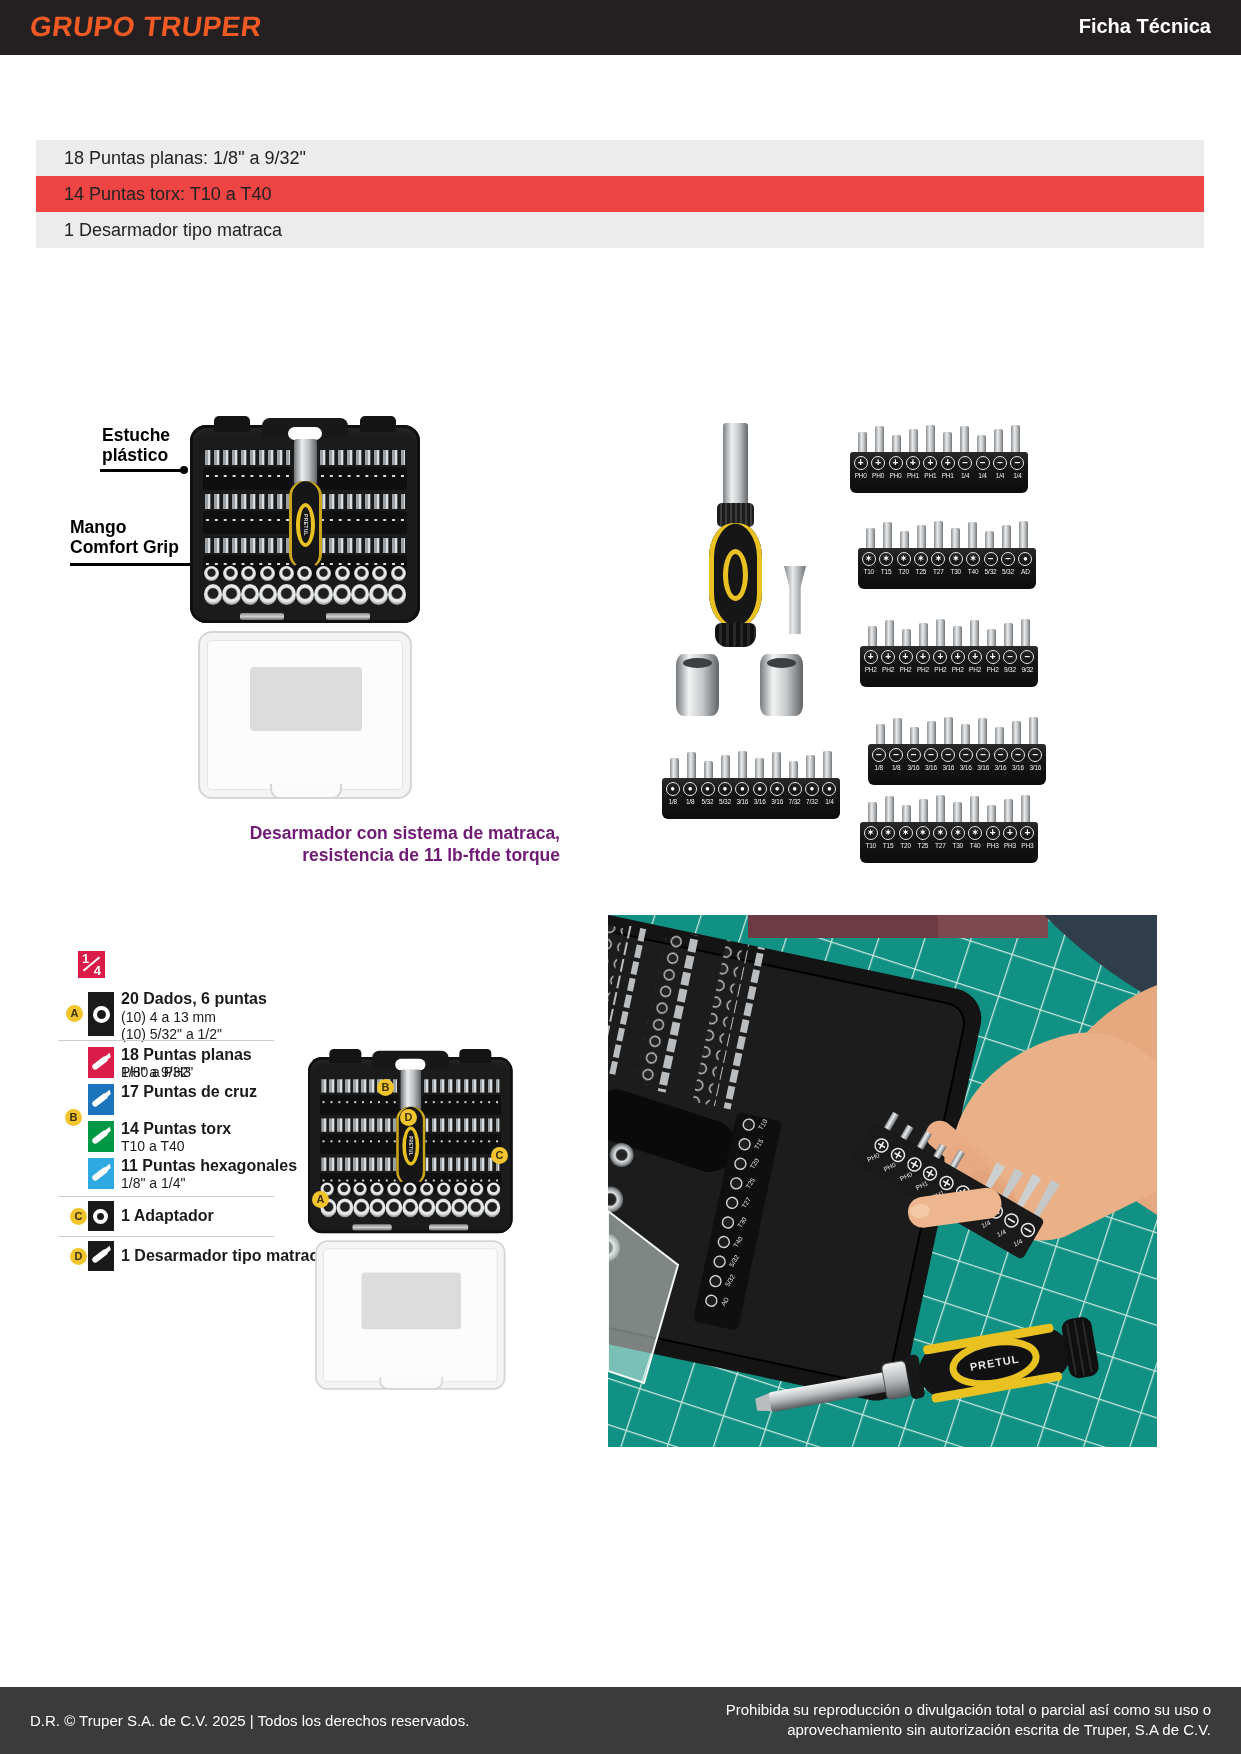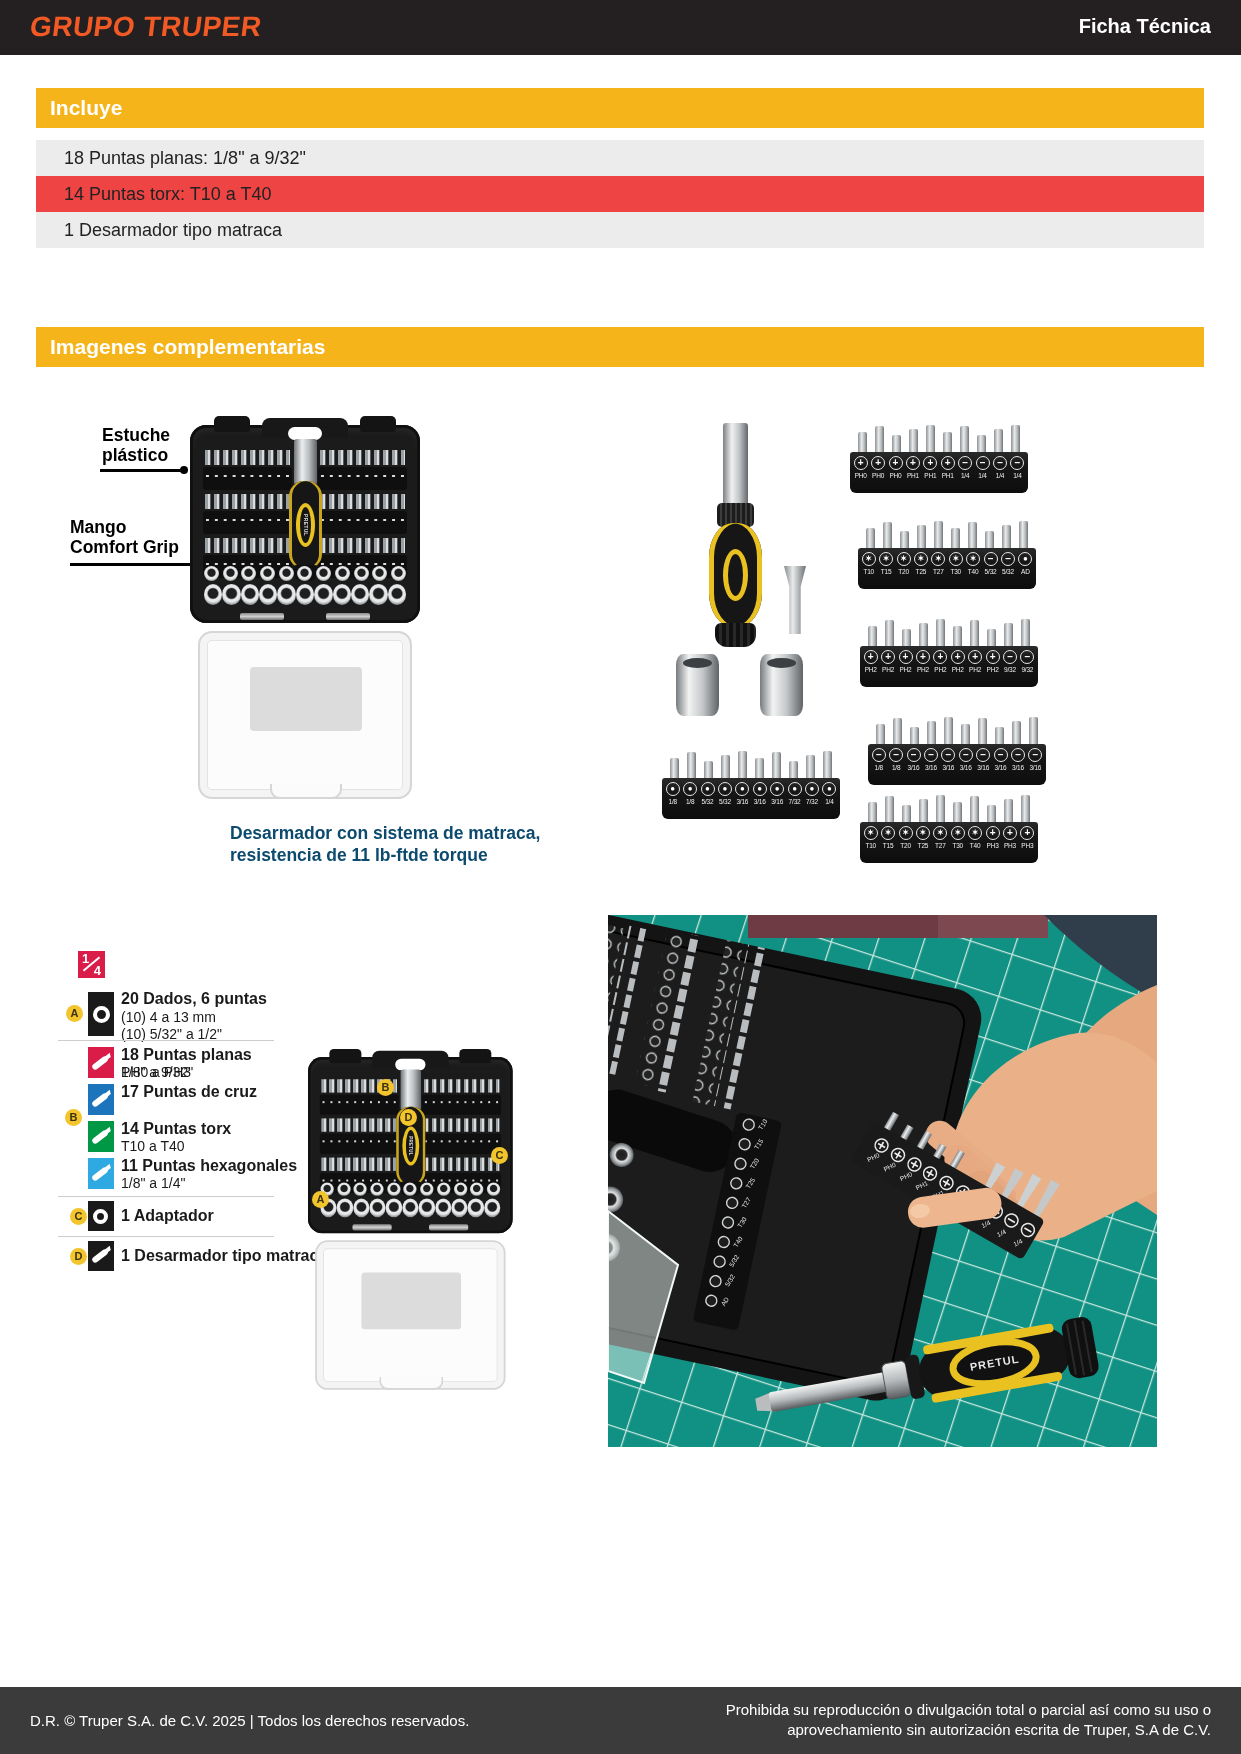--- a/index.html
+++ b/index.html
@@ -30,22 +30,22 @@
   
   .callout{position:absolute;font-size:17.5px;font-weight:bold;line-height:20px;color:#000;}
   .co-case{left:102px;top:425px;}
   .co-handle{left:70px;top:517px;}
   .co-line{position:absolute;height:2.5px;background:#000;}
   .co-case-line{left:100px;top:469px;width:84px;}
   .co-handle-line{left:70px;top:563px;width:222px;}
   .co-dot{position:absolute;width:8px;height:8px;border-radius:50%;background:#000;}
   .co-case-dot{left:180px;top:466px;}
   .co-handle-dot{left:288px;top:560px;}
-  .caption{position:absolute;left:230px;top:822px;width:330px;text-align:left;
-           font-size:17.5px;font-weight:bold;line-height:22px;color:#0c4a6e;}
+  .caption{position:absolute;left:230px;top:822px;width:330px;text-align:right;
+           font-size:17.5px;font-weight:bold;line-height:22px;color:#701a75;}
 
   
   .case-mount{position:absolute;width:230px;height:380px;}
   #case1{left:190px;top:425px;}
   #case2{left:308px;top:1057px;transform:scale(.89);transform-origin:0 0;}
   .case-body{position:absolute;left:0;top:0;width:230px;height:198px;background:#1b1b1b;
              border-radius:16px;box-shadow:inset 0 0 0 3px #101010, inset 0 5px 8px rgba(255,255,255,.07);}
   .case-tab{position:absolute;top:-9px;width:36px;height:16px;background:#141414;border-radius:5px 5px 3px 3px;}
   .t-left{left:24px;}.t-right{right:24px;}
   .case-hump{position:absolute;left:72px;top:-7px;width:86px;height:20px;background:#181818;border-radius:8px 8px 0 0;}
@@ -141,26 +141,24 @@
 </head>
 <body>
 
 <div class="stage">
 
   <div class="header">
     <div class="logo">GRUPO TRUPER</div>
     <div class="doc-title">Ficha Técnica</div>
   </div>
 
-  <div class="band band-incluye">Incluye</div>
   <div class="inc-row inc-0">18 Puntas planas: 1/8" a 9/32"</div>
   <div class="inc-row inc-1">14 Puntas torx: T10 a T40</div>
   <div class="inc-row inc-2">1 Desarmador tipo matraca</div>
 
-  <div class="band band-imagenes">Imagenes complementarias</div>
 
   <div class="callout co-case">
     <div>Estuche</div>
     <div>plástico</div>
   </div>
   <div class="co-line co-case-line"></div>
   <div class="co-dot co-case-dot"></div>
   <div class="callout co-handle">
     <div>Mango</div>
     <div>Comfort Grip</div>

